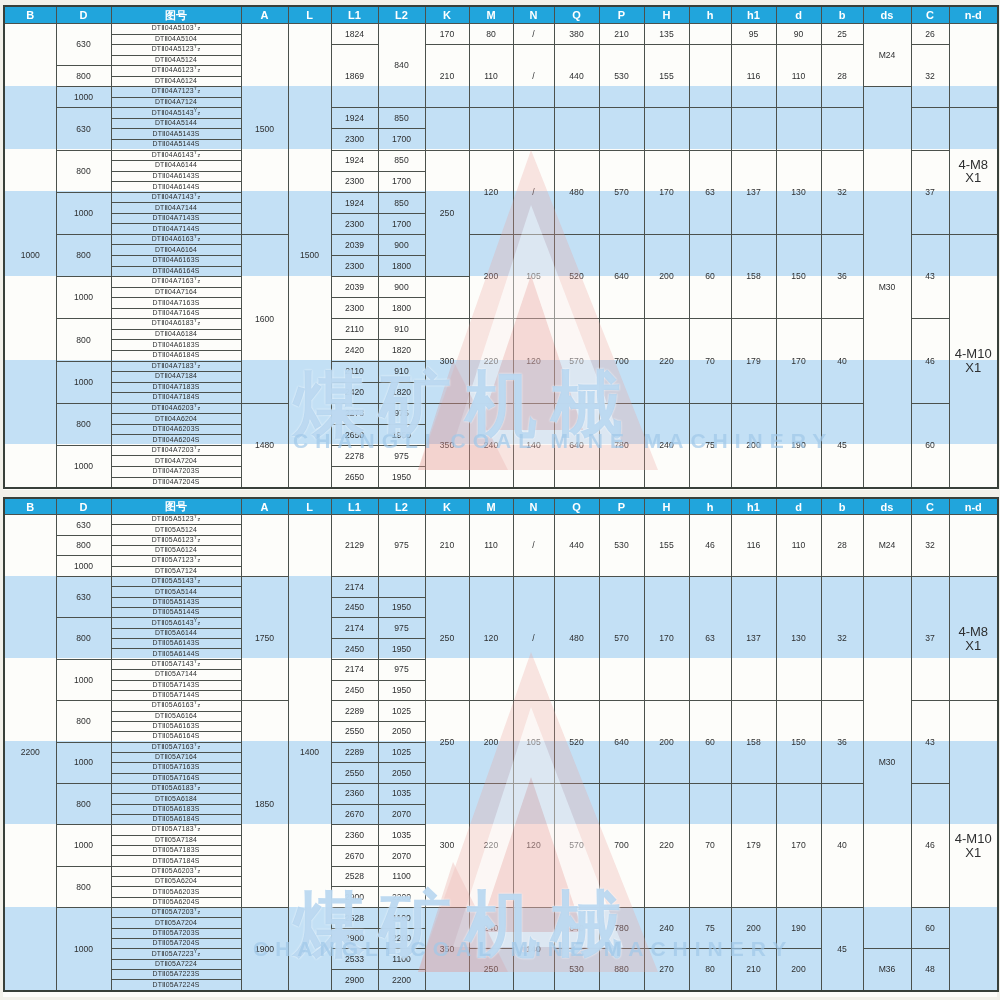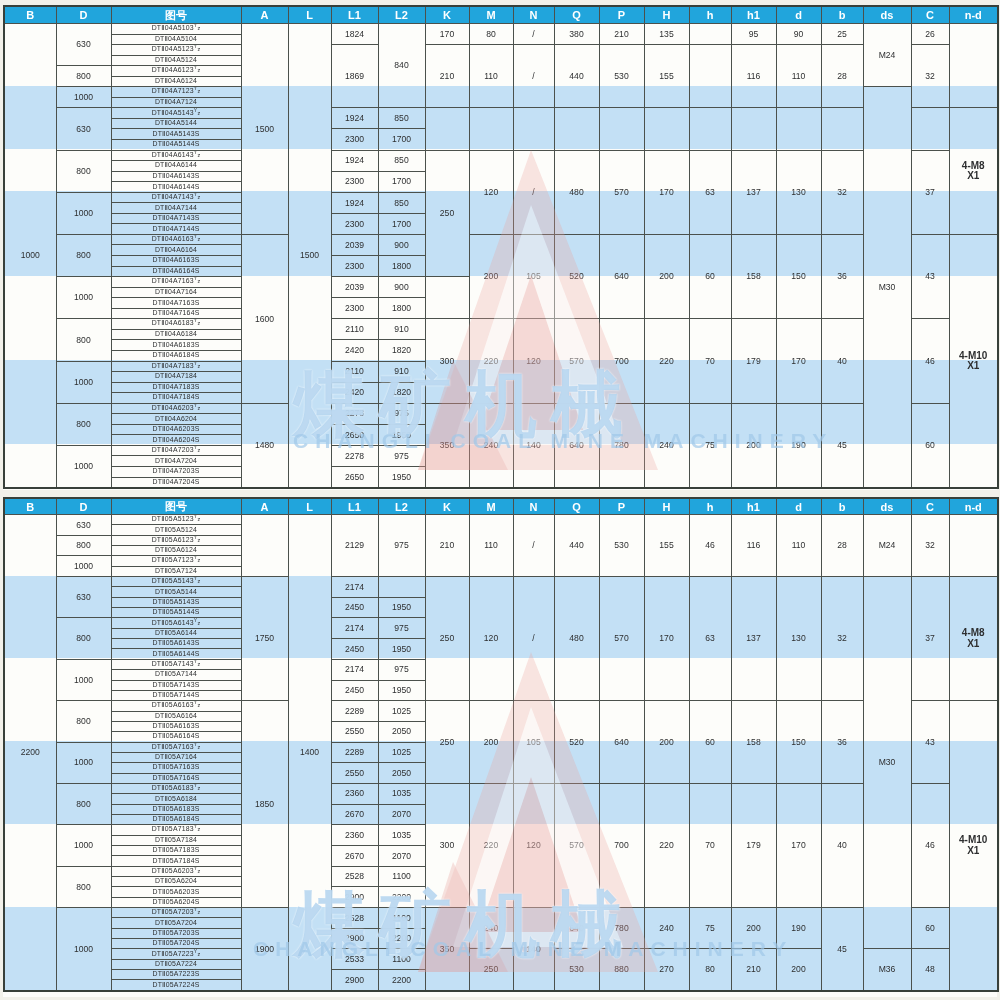--- a/index.html
+++ b/index.html
@@ -10,21 +10,21 @@
   .stripe{position:absolute;left:0;width:100%;z-index:0;}
   table{border-collapse:collapse;table-layout:fixed;width:994px;position:relative;z-index:1;background:transparent;}
   th,td{border:1px solid #4b514c;padding:0;text-align:center;vertical-align:middle;overflow:hidden;white-space:nowrap;color:#2e2f30;background:transparent;}
   th{background:#21a5dc;color:#fff;font-weight:bold;font-size:11px;}
   #wrap0 th{height:16px;}
   #wrap1 th{height:14px;}
   #wrap0 td{height:9.55px;}
   #wrap1 td{height:9.35px;}
   td{font-size:8.6px;line-height:1;}
   td.tu{font-size:6.9px;letter-spacing:.2px;}
-  td.nd{white-space:pre-line;font-size:10px;line-height:1.05;font-weight:bold;}
+  td.nd{white-space:pre-line;font-size:13px;line-height:1.05;}
   td sup{font-size:5px;vertical-align:super;line-height:0;}
   td .zz{font-size:5.5px;}
   table{border:2px solid #38403a;}
   .wm{position:absolute;z-index:2;pointer-events:none;}
   .wm-tri{opacity:.5;}
   .wm-cn{font-size:72px;font-weight:bold;color:rgba(168,205,236,.75);letter-spacing:14px;text-shadow:0 0 2px rgba(255,255,255,.9);white-space:nowrap;}
   .wm-en{font-size:21px;font-weight:bold;color:rgba(160,200,232,.7);letter-spacing:7px;white-space:nowrap;}
 </style>
 </head>
 <body>

